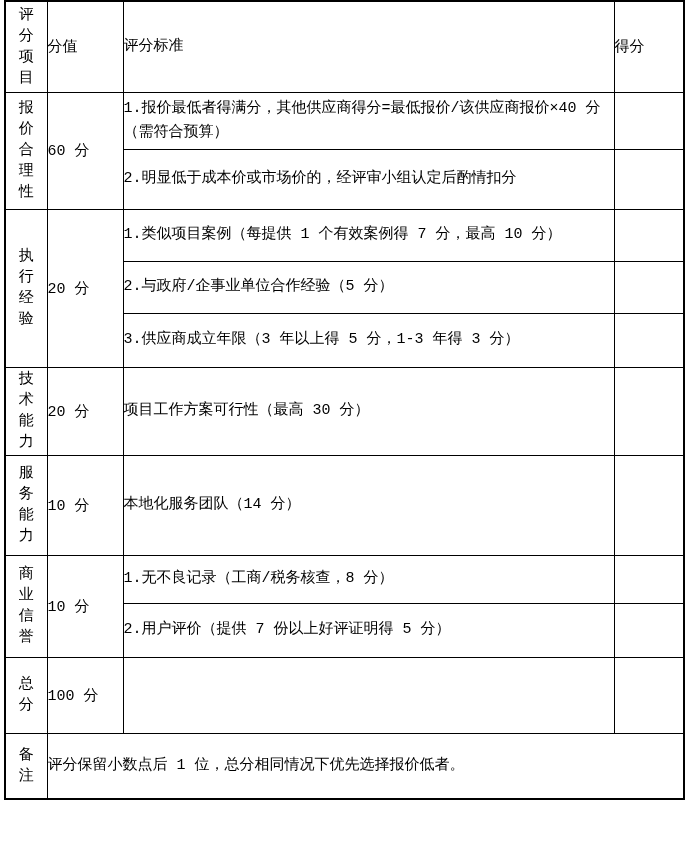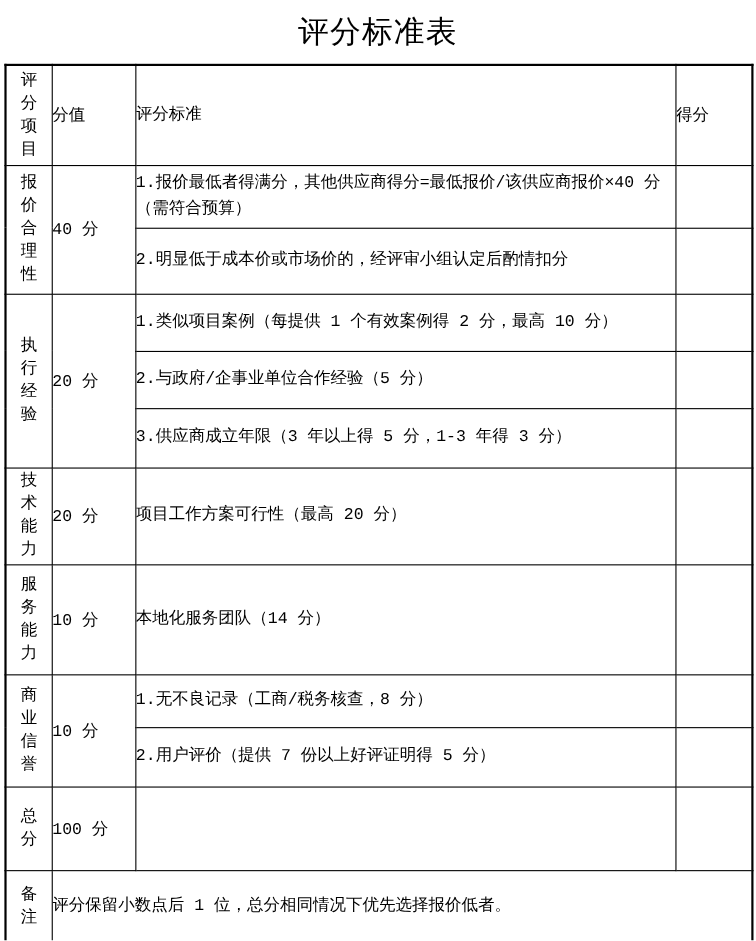--- a/index.html
+++ b/index.html
@@ -69,21 +69,20 @@
   
   td.pts  { padding-left: 11px; padding-right: 4px; }
   td.crit { padding-left: 8px; padding-right: 8px; line-height: 24px; }
   td.score-cell { background: #ffffff; }
 </style>
 </head>
 <body>
 
 <div class="page">
 
-  <div class="title">评分标准表</div>
 
   <table class="score-table">
     <colgroup>
       <col class="c-item">
       <col class="c-pts">
       <col class="c-crit">
       <col class="c-score">
     </colgroup>
 
     <tbody>
@@ -93,52 +92,52 @@
       </td>
       <td class="pts">分值</td>
       <td class="crit">评分标准</td>
       <td class="pts">得分</td>
     </tr>
 
     <tr class="h57">
       <td rowspan="2" class="vcell">
         <div class="vtext">报价合理性</div>
       </td>
-      <td rowspan="2" class="pts">40 分</td>
+      <td rowspan="2" class="pts">60 分</td>
       <td class="crit">1.报价最低者得满分，其他供应商得分=最低报价/该供应商报价×40 分（需符合预算）</td>
       <td class="score-cell"></td>
     </tr>
     <tr class="h60">
       <td class="crit">2.明显低于成本价或市场价的，经评审小组认定后酌情扣分</td>
       <td class="score-cell"></td>
     </tr>
 
     <tr class="h52">
       <td rowspan="3" class="vcell">
         <div class="vtext">执行经验</div>
       </td>
       <td rowspan="3" class="pts">20 分</td>
-      <td class="crit">1.类似项目案例（每提供 1 个有效案例得 2 分，最高 10 分）</td>
+      <td class="crit">1.类似项目案例（每提供 1 个有效案例得 7 分，最高 10 分）</td>
       <td class="score-cell"></td>
     </tr>
     <tr class="h52">
       <td class="crit">2.与政府/企事业单位合作经验（5 分）</td>
       <td class="score-cell"></td>
     </tr>
     <tr class="h54">
       <td class="crit">3.供应商成立年限（3 年以上得 5 分，1-3 年得 3 分）</td>
       <td class="score-cell"></td>
     </tr>
 
     <tr class="h88">
       <td class="vcell">
         <div class="vtext">技术能力</div>
       </td>
       <td class="pts">20 分</td>
-      <td class="crit">项目工作方案可行性（最高 20 分）</td>
+      <td class="crit">项目工作方案可行性（最高 30 分）</td>
       <td class="score-cell"></td>
     </tr>
 
     <tr class="h100">
       <td class="vcell">
         <div class="vtext">服务能力</div>
       </td>
       <td class="pts">10 分</td>
       <td class="crit">本地化服务团队（14 分）</td>
       <td class="score-cell"></td>

